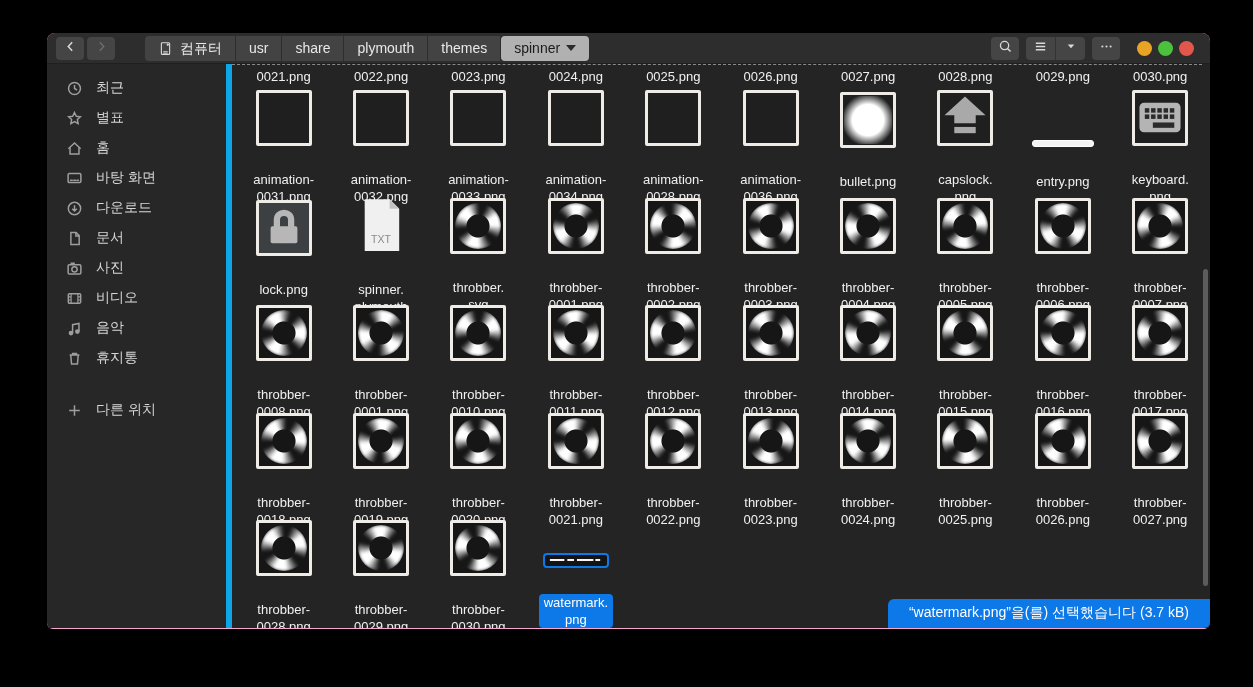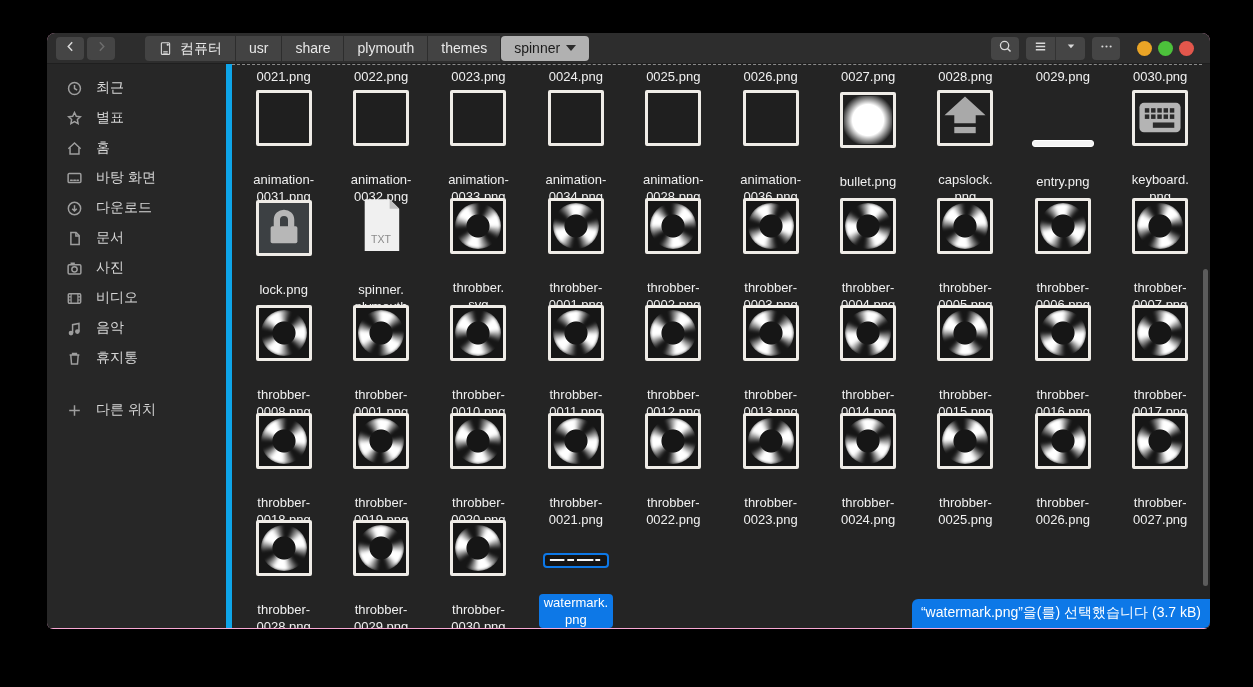--- a/index.html
+++ b/index.html
@@ -73,21 +73,21 @@
   .entry-bar { width:62px; height:7px; background:#f4f4f4; border:1px solid #fff;
     border-radius:3px; margin-bottom:3px; }
   .keymap-line { width:84px; height:2px; background:#dadada; margin-bottom:1px; }
   .wm-thumb { width:66px; height:15px; border:2px solid #0d78e7; border-radius:4px;
     background:#141414; display:flex; align-items:center; justify-content:center;
     margin-bottom:3px; }
   .wm-thumb svg { width:58px; height:8px; display:block; }
   .scroll-thumb { position:absolute; right:2px; top:205px; width:5px; height:317px;
     background:#5c5c5c; border-radius:3px; z-index:3; }
   .toast { position:absolute; right:0; bottom:0; background:#0d78e7; color:#fff;
-    font-size:14px; padding:5px 9px 6px; border-radius:6px 0 6px 0; z-index:5;
+    font-size:14px; padding:5px 21px 6px; border-radius:6px 0 6px 0; z-index:5;
     white-space:nowrap; }
 </style>
 </head>
 <body>
 
 <div class="window">
   <div class="headerbar">
     <div class="nav-group">
       <div class="tbtn">
         <span>

